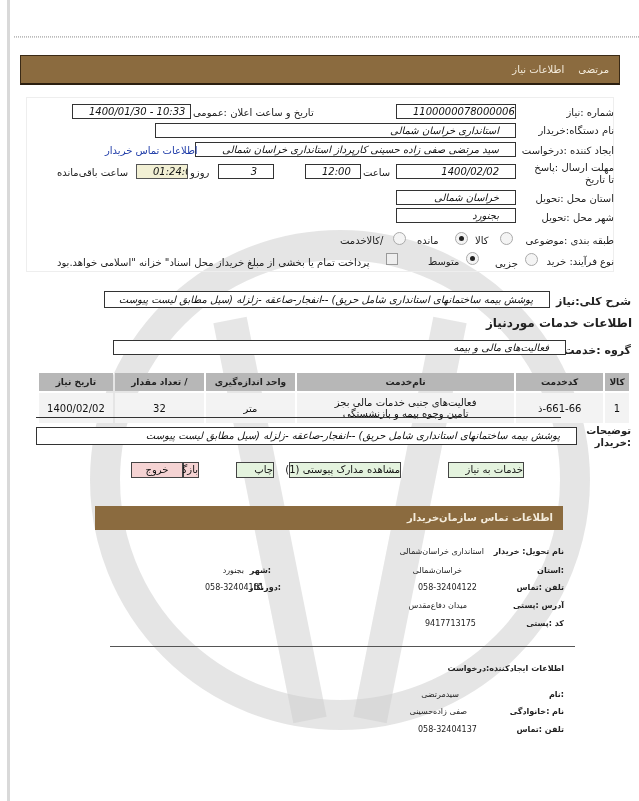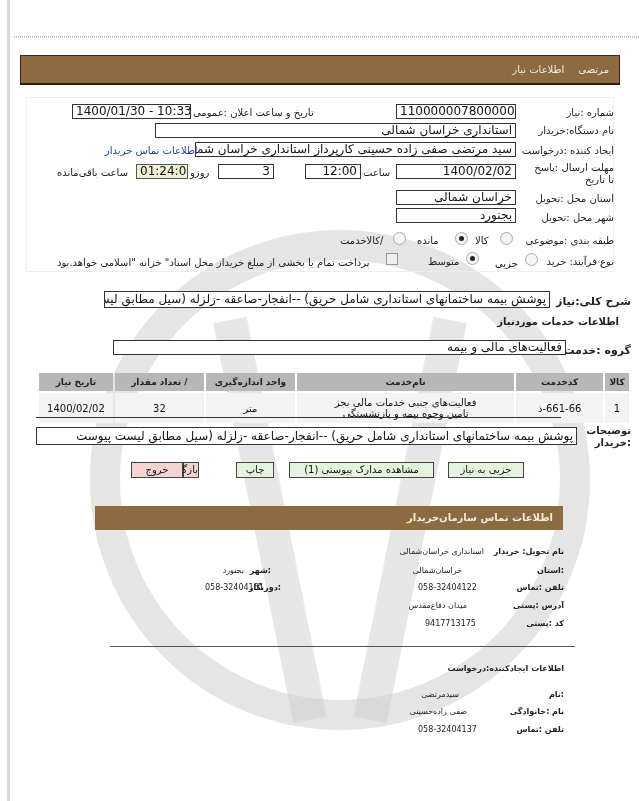--- a/index.html
+++ b/index.html
@@ -5,34 +5,34 @@
   * { box-sizing: border-box; margin: 0; padding: 0; }
   html, body { width: 639px; height: 801px; background: #ffffff; overflow: hidden; }
   body { font-family: "DejaVu Sans", sans-serif; font-size: 10px; color: #111; position: relative; direction: rtl; }
   .leftline { position: absolute; left: 7px; top: 0; width: 3px; height: 801px; background: #d9d9d9; }
   .dotline { position: absolute; left: 14px; right: 0; top: 36px; height: 2px; border-top: 1px dotted #bbb; border-bottom: 1px dotted #ccc; }
   .topbar { position: absolute; left: 20px; top: 55px; width: 600px; height: 30px; background: #8b6b3f; border: 1px solid #3a2a16; border-bottom: 2px solid #2b1f10; display: flex; align-items: center; padding-right: 10px; gap: 14px; }
   .topbar span { color: #f4ecdc; font-size: 10px; }
   .watermark { position: absolute; left: 60px; top: 200px; width: 560px; height: 560px; pointer-events: none; }
   .panel { position: absolute; left: 26px; top: 97px; width: 588px; height: 175px; border: 1px solid #eee; }
   .lbl { position: absolute; font-size: 10px; color: #222; white-space: nowrap; }
-  .box { position: absolute; height: 15px; border: 1px solid #333; background: #fff; font-size: 12px; line-height: 13px; padding: 0 3px; white-space: nowrap; overflow: hidden; }
+  .box { position: absolute; height: 15px; border: 1px solid #333; background: #fff; font-size: 10px; line-height: 13px; padding: 0 16px; white-space: nowrap; overflow: hidden; font-style: italic; }
   .box.ltr { direction: ltr; text-align: right; }
   .box.hl { background: #f2f0d4; border-color: #555; }
   .link { position: absolute; color: #1f3ca8; font-size: 10px; white-space: nowrap; }
   .radio { position: absolute; width: 13px; height: 13px; border-radius: 50%; border: 1px solid #aaa; background: #f4f4f4; }
   .radio.on::after { content: ""; position: absolute; left: 3px; top: 3px; width: 5px; height: 5px; border-radius: 50%; background: #222; }
   .chk { position: absolute; width: 12px; height: 12px; border: 1px solid #999; background: #eee; }
   .bold { font-weight: bold; }
   table.svc { position: absolute; left: 37px; top: 371px; width: 594px; border-collapse: separate; border-spacing: 2px; font-size: 10px; }
   table.svc th { background: #b7b7b7; color: #222; font-weight: bold; height: 18px; font-size: 9px; }
   table.svc td { background: #f3f3f3; height: 30px; text-align: center; vertical-align: middle; line-height: 11px; }
   .hr { position: absolute; height: 1px; background: #333; }
   .btn { position: absolute; height: 16px; border: 1px solid #444; font-size: 10px; line-height: 14px; text-align: center; white-space: nowrap; }
-  .btn.g { background: #e4f3de; }
+  .btn.g { background: #e4f3de; text-align: right; }
   .btn.r { background: #f5d3d3; }
   .sect { position: absolute; left: 95px; top: 506px; width: 468px; height: 24px; background: #8b6b3f; color: #f4ecdc; font-weight: bold; font-size: 10px; line-height: 24px; padding-right: 10px; }
   .sm { position: absolute; font-size: 8px; color: #222; white-space: nowrap; }
   .sm.b { font-weight: bold; }
 </style>
 </head>
 <body>
 
 <div class="leftline"></div>
 <div class="dotline"></div>
@@ -89,21 +89,21 @@
 <div class="radio" style="left:525px;top:253px"></div>
 <span class="lbl" style="left:495px;top:258px">جزیی</span>
 <div class="radio on" style="left:466px;top:252px"></div>
 <span class="lbl" style="left:428px;top:256px">متوسط</span>
 <div class="chk" style="left:386px;top:253px"></div>
 <span class="lbl" style="left:57px;top:257px">پرداخت تمام یا بخشی از مبلغ خریداز محل اسناد" خزانه "اسلامی خواهد.بود</span>
 
 <span class="lbl bold" style="right:8px;top:295px;font-size:11px">شرح کلی:نیاز</span>
 <div class="box" style="left:104px;top:291px;width:446px;height:17px;line-height:15px">پوشش بیمه ساختمانهای استانداری شامل حریق) --انفجار-صاعقه -زلزله (سیل مطابق لیست پیوست</div>
 
-<span class="lbl bold" style="right:20px;top:316px;font-size:10px">اطلاعات خدمات موردنیاز</span>
+<span class="lbl bold" style="right:7px;top:316px;font-size:12px">اطلاعات خدمات موردنیاز</span>
 
 <span class="lbl bold" style="right:8px;top:344px;font-size:11px">گروه :خدمت</span>
 <div class="box" style="left:113px;top:340px;width:453px">فعالیت‌های مالی و بیمه</div>
 
 <table class="svc">
   <thead>
     <tr>
       <th style="width:22px">کالا</th>
       <th style="width:80px">کدخدمت</th>
       <th style="width:200px">نام‌خدمت</th>
@@ -124,22 +124,22 @@
       <td>32</td>
       <td>1400/02/02</td>
     </tr>
   </tbody>
 </table>
 <div class="hr" style="left:36px;top:417px;width:525px"></div>
 
 <span class="lbl bold" style="right:8px;top:425px;font-size:10px;white-space:normal;width:50px;line-height:12px">توضیحات :خریدار</span>
 <div class="box" style="left:36px;top:427px;width:541px;height:18px;line-height:16px">پوشش بیمه ساختمانهای استانداری شامل حریق) --انفجار-صاعقه -زلزله (سیل مطابق لیست پیوست</div>
 
-<div class="btn g" style="left:448px;top:462px;width:76px">جزیی به نیاز</div>
-<div class="btn g" style="left:289px;top:462px;width:145px">مشاهده مدارک پیوستی (1)</div>
+<div class="btn g" style="left:448px;top:462px;width:76px">خدمات به نیاز</div>
+<div class="btn g" style="left:289px;top:462px;width:112px">مشاهده مدارک پیوستی (1)</div>
 <div class="btn g" style="left:236px;top:462px;width:38px">چاپ</div>
 <div class="btn r" style="left:183px;top:462px;width:16px">بازگشت</div>
 <div class="btn r" style="left:131px;top:462px;width:52px">خروج</div>
 
 <div class="sect">اطلاعات تماس سازمان‌خریدار</div>
 
 <span class="sm b" style="right:75px;top:547px">نام تحویل: خریدار</span>
 <span class="sm" style="right:155px;top:547px">استانداری خراسان‌شمالی</span>
 
 <span class="sm b" style="right:75px;top:566px">:استان</span>

